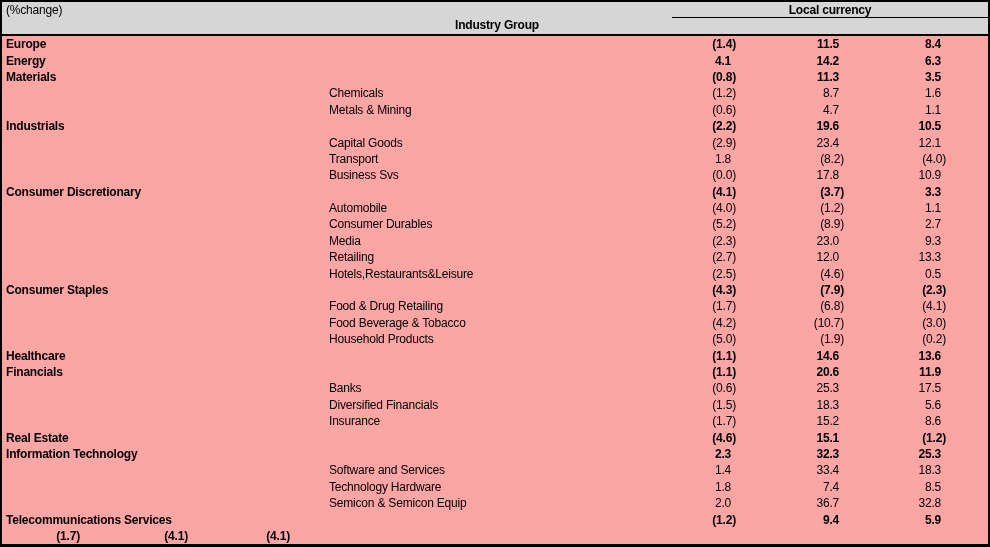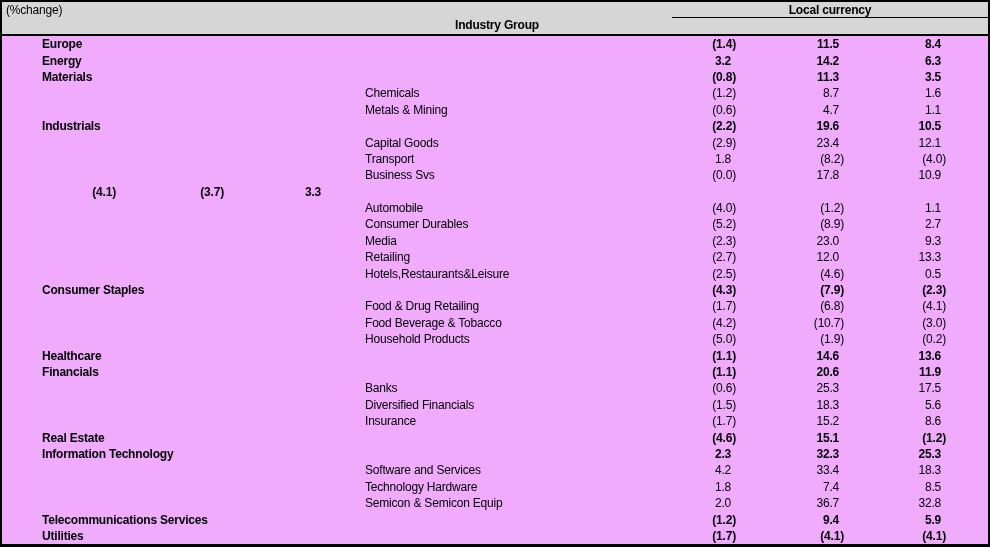--- a/index.html
+++ b/index.html
@@ -43,22 +43,21 @@
   .c2 { width: 108px; }
   .c3 { width: 102px; }
   .tail { width: 40px; }
   .num { text-align: right; padding-right: 2px; }
 
   
   .tbody {
     flex: 1 1 auto;
     display: flex;
     flex-direction: column;
-    background: #f0abfc;
-    padding-left: 36px;
+    background: #fca5a5;
   }
   .row { flex: 1 1 0; display: flex; align-items: center; }
   .row-label { flex: 1; padding-left: 4px; white-space: nowrap; overflow: hidden; }
   .row.sub .row-label { padding-left: 327px; }
   .row.group .row-label, .row.group .val { font-weight: bold; }
   .val { text-align: right; }
   .val.neg { padding-right: 2px; }
   .val.pos { padding-right: 7px; }
 </style>
 </head>
@@ -84,21 +83,21 @@
   <div class="row group">
     <div class="row-label">Europe</div>
     <div class="val c1 neg">(1.4)</div>
     <div class="val c2 pos">11.5</div>
     <div class="val c3 pos">8.4</div>
     <div class="tail"></div>
   </div>
 
   <div class="row group">
     <div class="row-label">Energy</div>
-    <div class="val c1 pos">3.2</div>
+    <div class="val c1 pos">4.1</div>
     <div class="val c2 pos">14.2</div>
     <div class="val c3 pos">6.3</div>
     <div class="tail"></div>
   </div>
 
   <div class="row group">
     <div class="row-label">Materials</div>
     <div class="val c1 neg">(0.8)</div>
     <div class="val c2 pos">11.3</div>
     <div class="val c3 pos">3.5</div>
@@ -148,20 +147,21 @@
 
   <div class="row sub">
     <div class="row-label">Business Svs</div>
     <div class="val c1 neg">(0.0)</div>
     <div class="val c2 pos">17.8</div>
     <div class="val c3 pos">10.9</div>
     <div class="tail"></div>
   </div>
 
   <div class="row group">
+    <div class="row-label">Consumer Discretionary</div>
     <div class="val c1 neg">(4.1)</div>
     <div class="val c2 neg">(3.7)</div>
     <div class="val c3 pos">3.3</div>
     <div class="tail"></div>
   </div>
 
   <div class="row sub">
     <div class="row-label">Automobile</div>
     <div class="val c1 neg">(4.0)</div>
     <div class="val c2 neg">(1.2)</div>
@@ -284,21 +284,21 @@
   <div class="row group">
     <div class="row-label">Information Technology</div>
     <div class="val c1 pos">2.3</div>
     <div class="val c2 pos">32.3</div>
     <div class="val c3 pos">25.3</div>
     <div class="tail"></div>
   </div>
 
   <div class="row sub">
     <div class="row-label">Software and Services</div>
-    <div class="val c1 pos">4.2</div>
+    <div class="val c1 pos">1.4</div>
     <div class="val c2 pos">33.4</div>
     <div class="val c3 pos">18.3</div>
     <div class="tail"></div>
   </div>
 
   <div class="row sub">
     <div class="row-label">Technology Hardware</div>
     <div class="val c1 pos">1.8</div>
     <div class="val c2 pos">7.4</div>
     <div class="val c3 pos">8.5</div>
@@ -315,21 +315,20 @@
 
   <div class="row group">
     <div class="row-label">Telecommunications Services</div>
     <div class="val c1 neg">(1.2)</div>
     <div class="val c2 pos">9.4</div>
     <div class="val c3 pos">5.9</div>
     <div class="tail"></div>
   </div>
 
   <div class="row group">
-    <div class="row-label">Utilities</div>
     <div class="val c1 neg">(1.7)</div>
     <div class="val c2 neg">(4.1)</div>
     <div class="val c3 neg">(4.1)</div>
     <div class="tail"></div>
   </div>
 </div>
 
 </div>
 
 </body></html>

